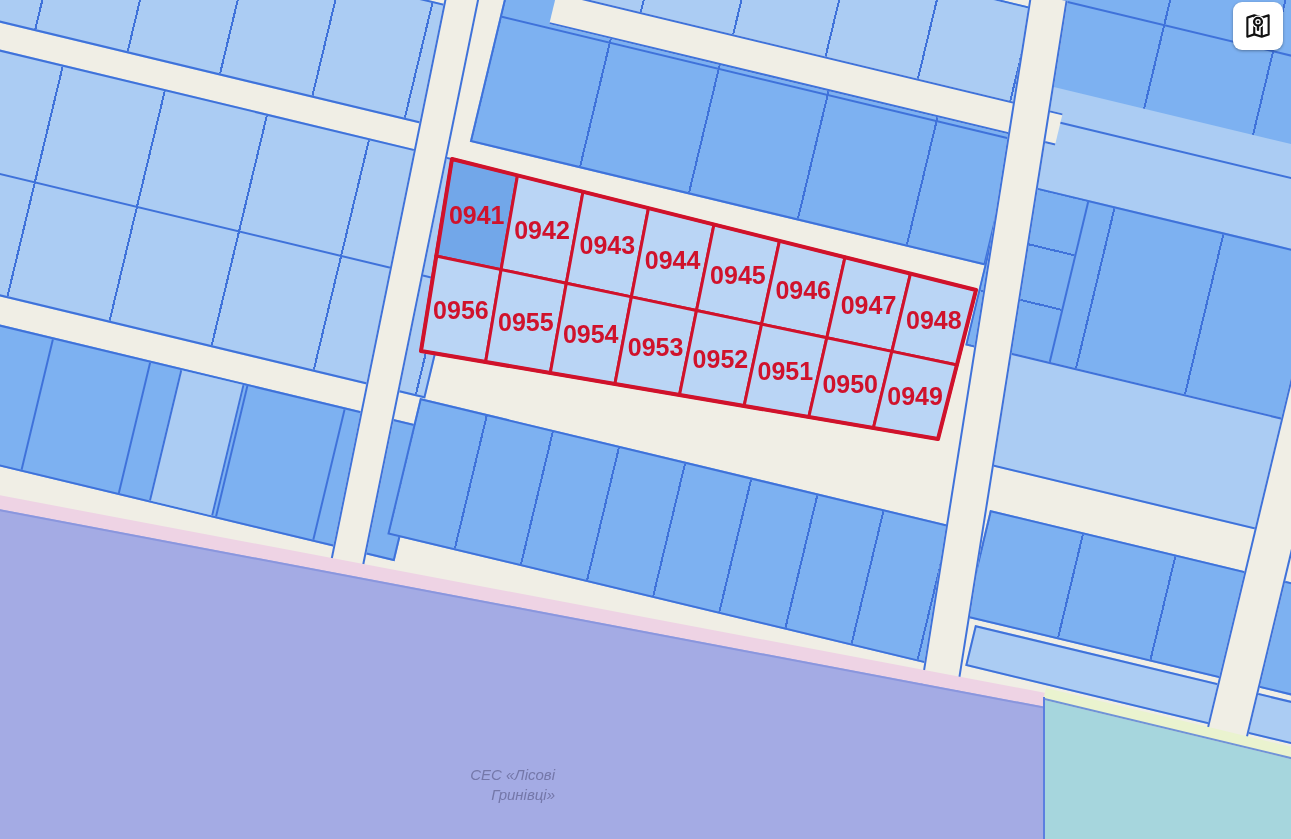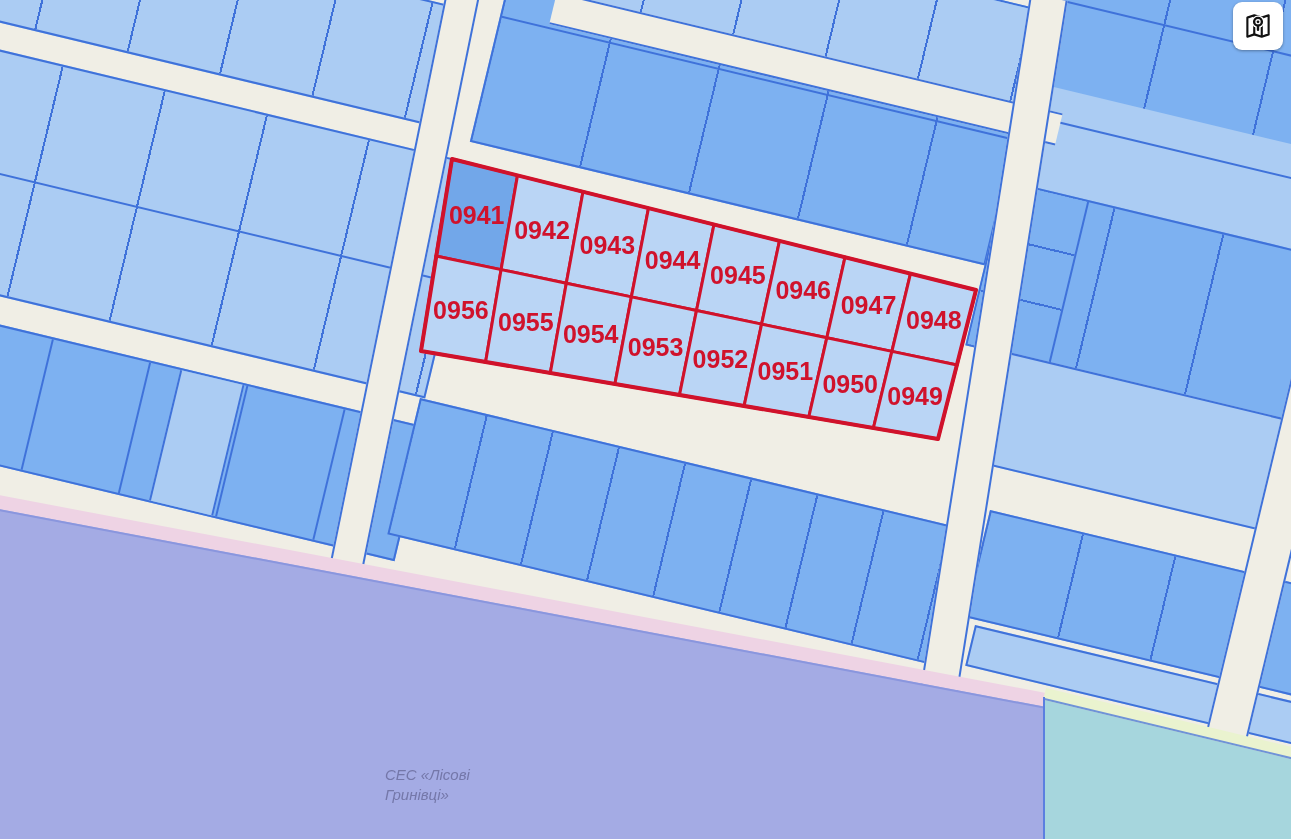--- a/index.html
+++ b/index.html
@@ -70,21 +70,21 @@
   #yellow-strip{background:var(--yellow);border-bottom:2px solid #6f93d8;}
   #zone-cyan{
     position:absolute;left:1045px;top:690px;width:246px;height:149px;
     background:var(--cyan);
     clip-path:polygon(0 8px,100% 68px,100% 100%,0 100%);
   }
   #zone-line{position:absolute;left:1043px;top:697px;width:2px;height:142px;background:#5b7fe0;}
   #area-label{
     position:absolute;left:385px;top:765px;width:170px;
     color:var(--area-label);font-size:15px;font-style:italic;
-    text-align:left;line-height:1.35;
+    text-align:right;line-height:1.35;
   }
   #map-button{
     position:absolute;left:1233px;top:2px;width:50px;height:48px;
     background:#fff;border:none;border-radius:9px;
     box-shadow:0 1px 3px rgba(0,0,0,.35);
     display:flex;align-items:center;justify-content:center;cursor:pointer;padding:0;
   }
 </style>
 </head>
 <body>

